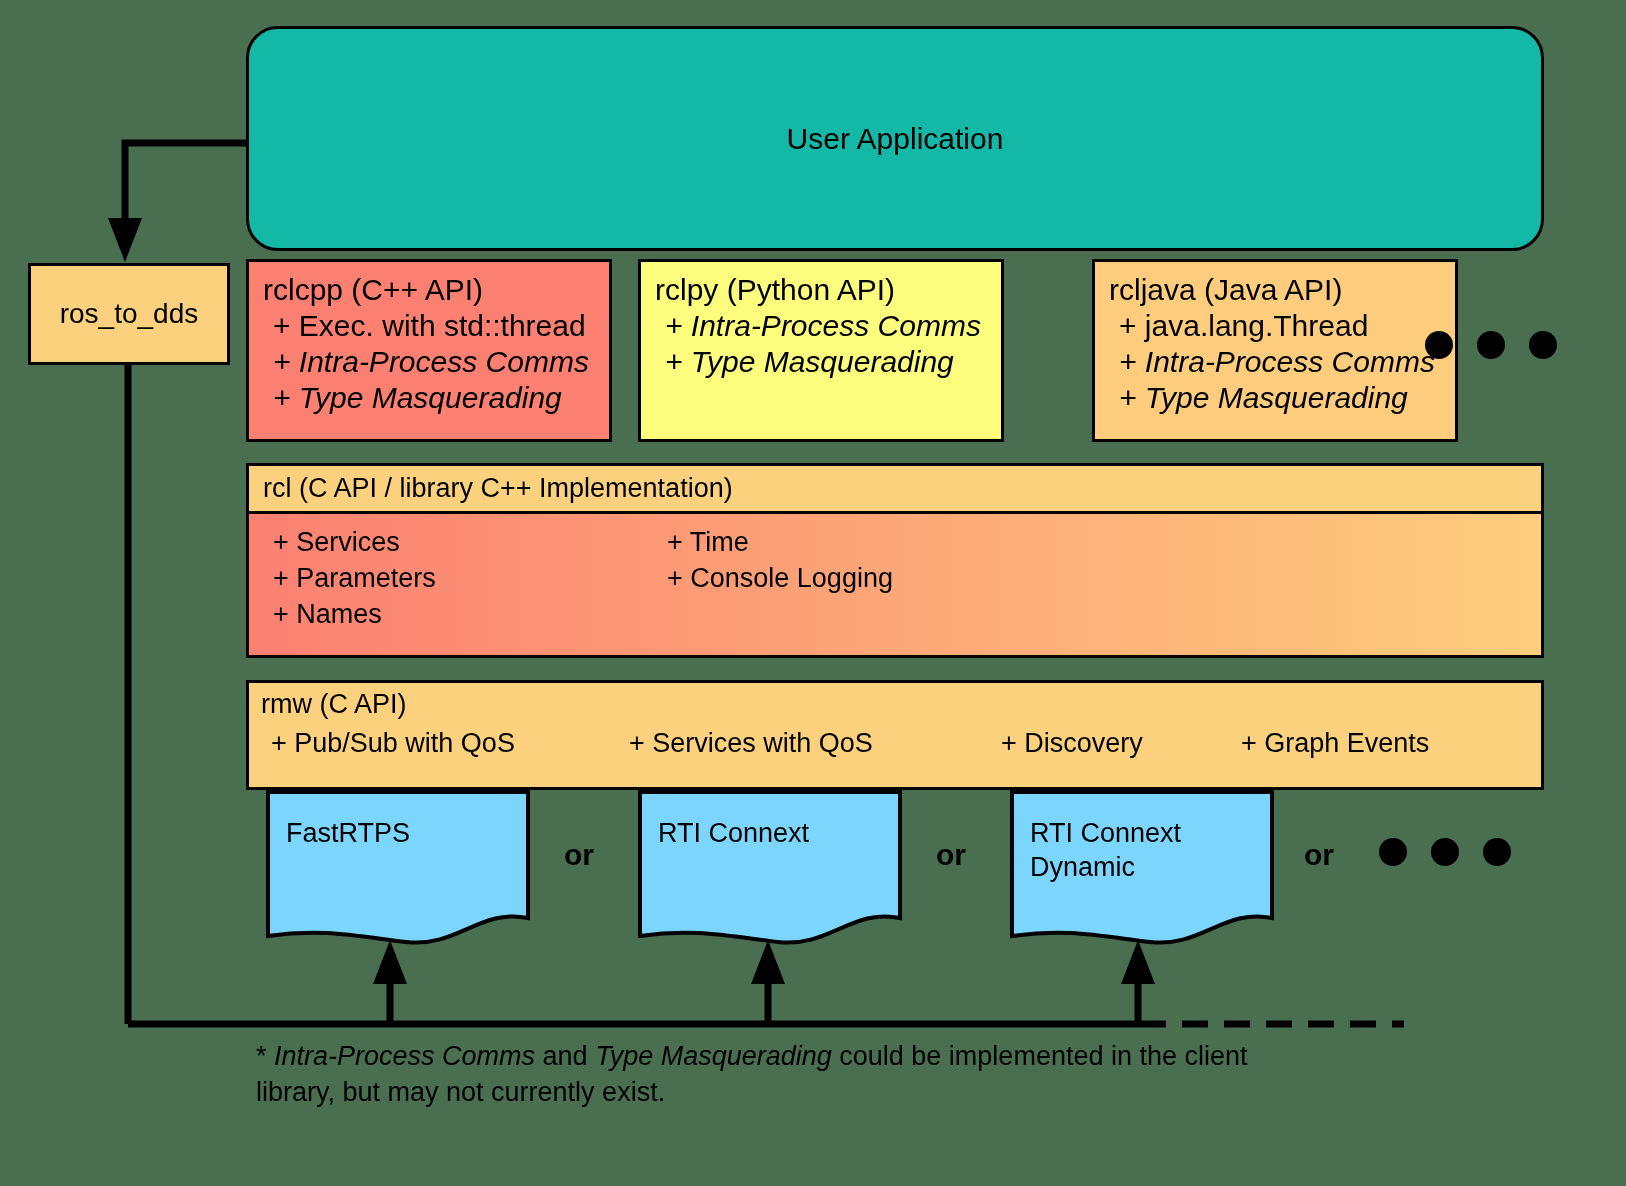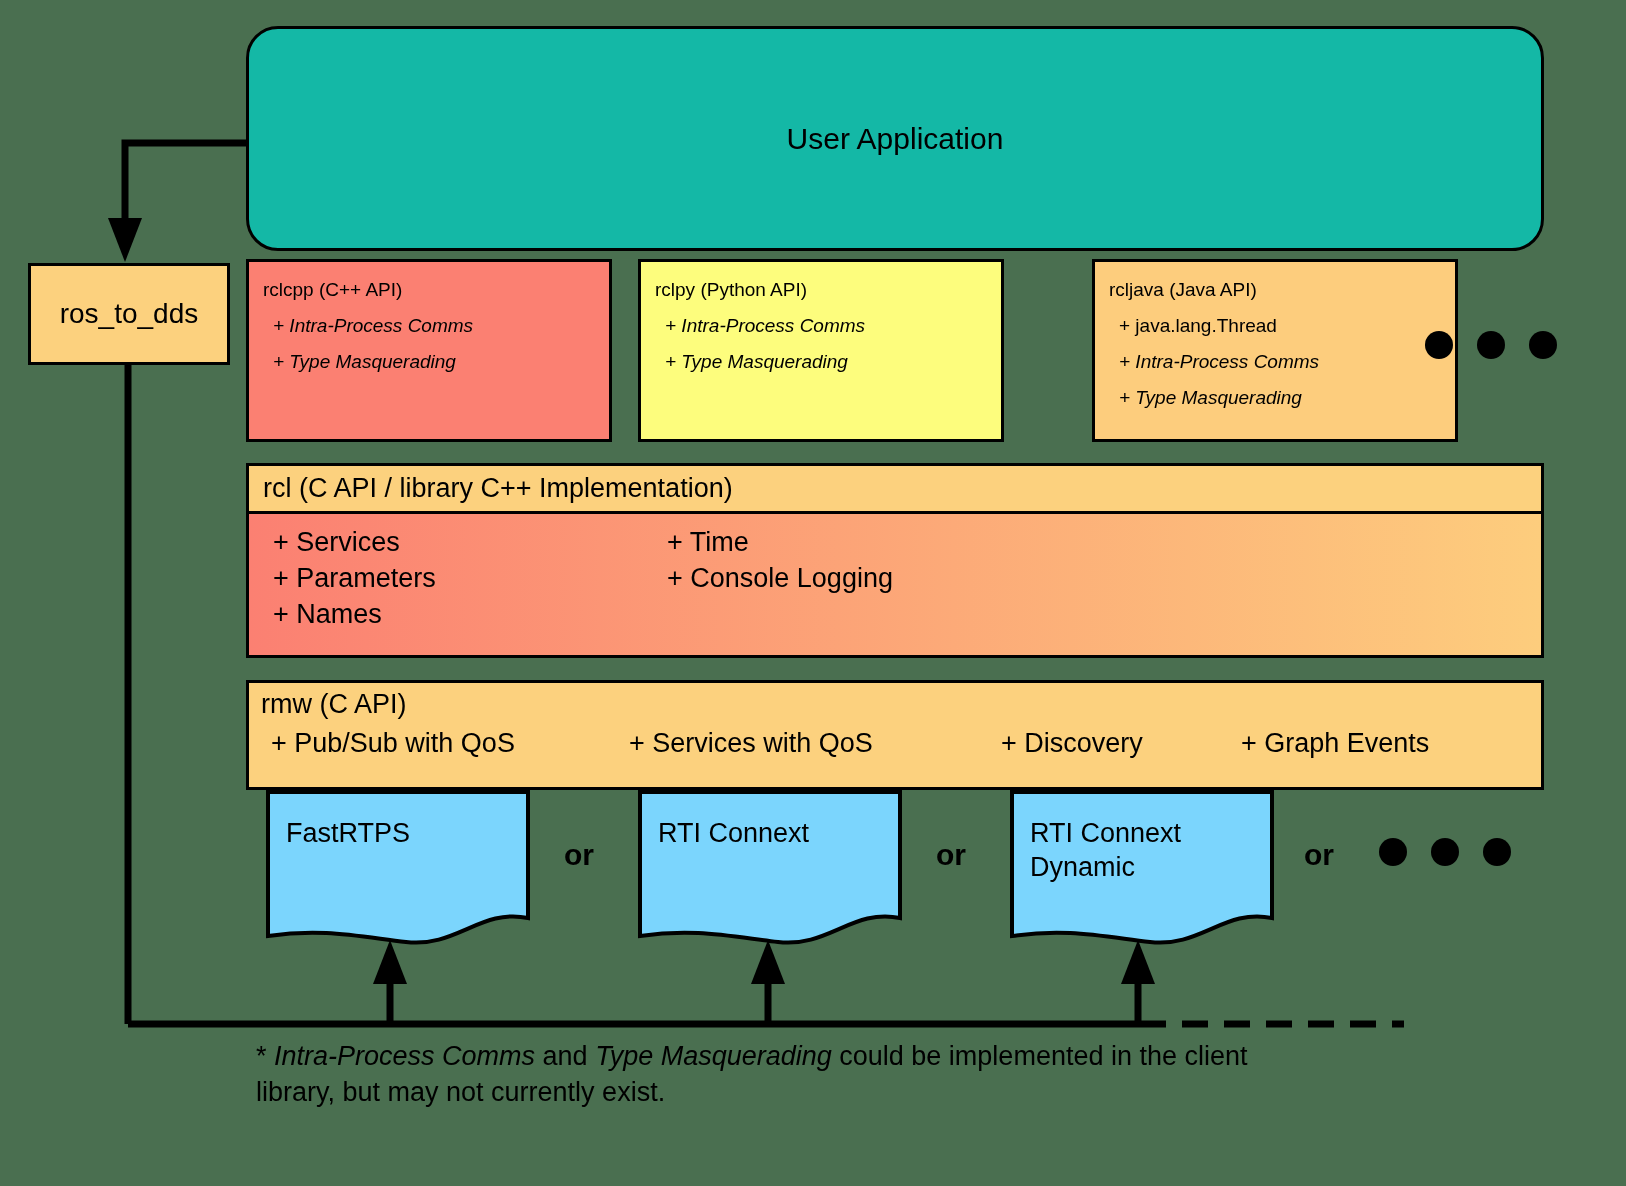--- a/index.html
+++ b/index.html
@@ -37,21 +37,21 @@
     left: 28px; top: 263px; width: 202px; height: 102px;
     background: #fcd17e;
     display: flex; align-items: center; justify-content: center;
   }
   #ros-to-dds .label { font-size: 28px; }
 
   
   .cl {
     top: 259px; height: 183px;
     padding: 10px 0 0 14px;
-    font-size: 19px; line-height: 36px;
+    font-size: 30px; line-height: 36px;
   }
   #cl-rclcpp { left: 246px; width: 366px; background: #fb8072; }
   #cl-rclpy  { left: 638px; width: 366px; background: #fdfd7d; }
   #cl-rcljava{ left: 1092px; width: 366px; background: #fdcd7d; }
   .cl .title { display:block; }
   .cl .item  { display:block; padding-left: 10px; }
   .cl .em    { font-style: italic; }
 
   
   #rcl-outer {
@@ -137,20 +137,21 @@
   <div class="box" id="user-app">
     <span class="label">User Application</span>
   </div>
 
   <div class="box" id="ros-to-dds">
     <span class="label">ros_to_dds</span>
   </div>
 
   <div class="box cl" id="cl-rclcpp">
     <span class="title">rclcpp (C++ API)</span>
+    <span class="item">+ Exec. with std::thread</span>
     <span class="item em">+ Intra-Process Comms</span>
     <span class="item em">+ Type Masquerading</span>
   </div>
 
   <div class="box cl" id="cl-rclpy">
     <span class="title">rclpy (Python API)</span>
     <span class="item em">+ Intra-Process Comms</span>
     <span class="item em">+ Type Masquerading</span>
   </div>
 

